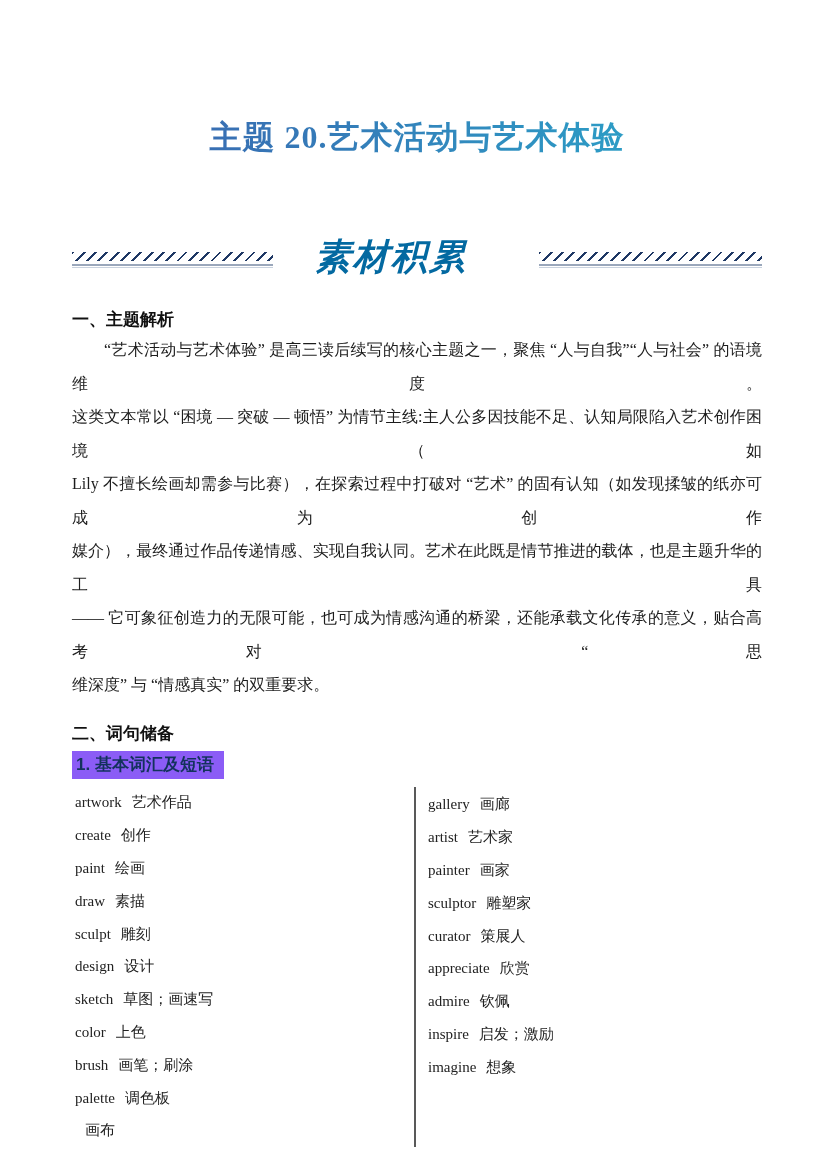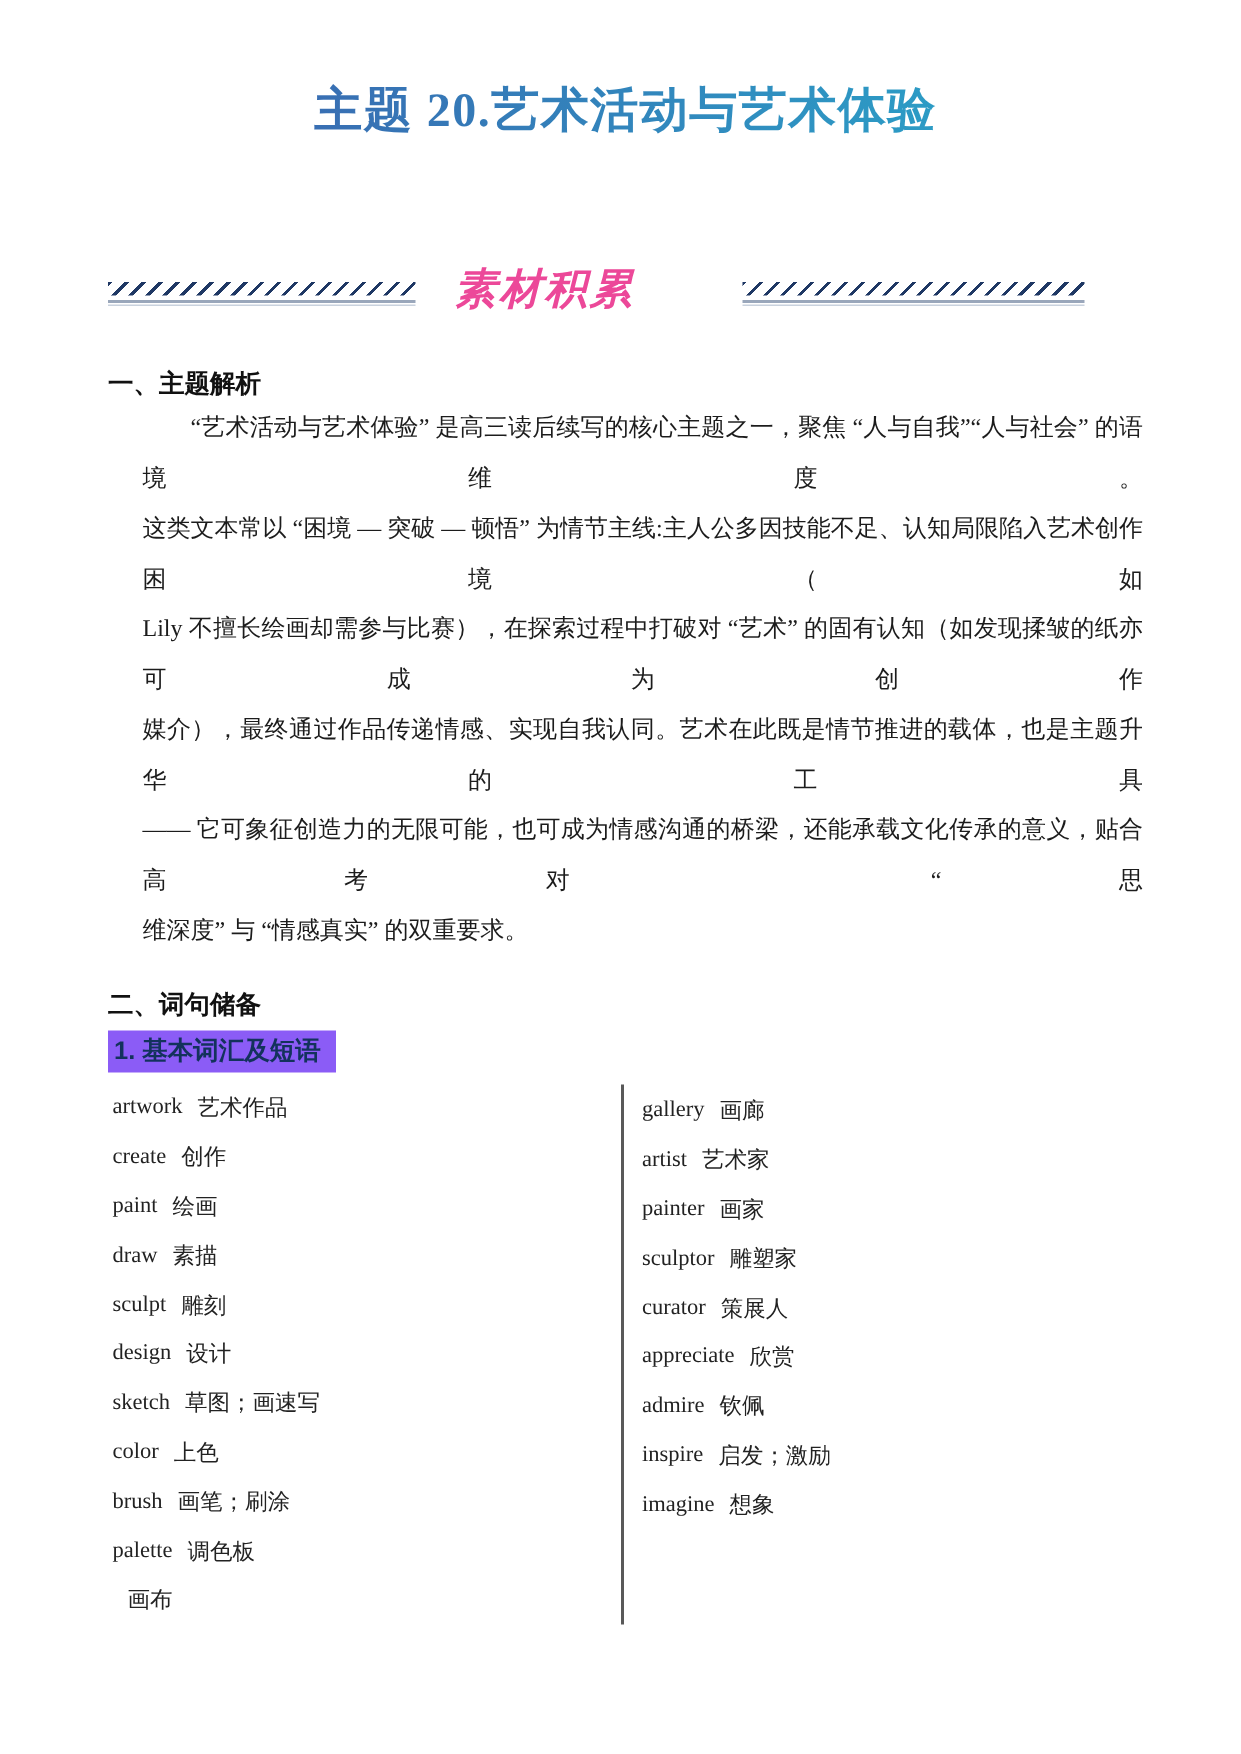--- a/index.html
+++ b/index.html
@@ -6,21 +6,21 @@
   body {
     width: 827px; height: 1169px; overflow: hidden;
     font-family: "Liberation Serif", serif;
     color: #1a1a1a;
     position: relative;
   }
   .page { padding: 0 65px 0 72px; }
 
   
   .doc-title {
-    margin: 52px 0 0 0;
+    margin: 116px 0 0 0;
     text-align: center;
     font-size: 32px;
     font-weight: bold;
     letter-spacing: 1px;
     font-family: "Liberation Serif", serif;
     color: #2e86c1;
     background: linear-gradient(90deg, #3a67b0 10%, #2aa3c8 90%);
   }
   @supports (-webkit-background-clip: text) {
     .doc-title { -webkit-background-clip: text; background-clip: text; color: transparent; }
@@ -40,41 +40,41 @@
     height: 9px;
     background: repeating-linear-gradient(135deg, #1f3864 0 2px, transparent 2px 8px);
   }
   .rule {
     margin-top: 3px;
     border-top: 2px solid #9aa7bb;
     border-bottom: 1px solid #c9d2de;
     height: 1px;
   }
   .banner-text {
-    margin: 0 72px 6px 26px;
-    font-size: 28px;
+    margin: 0 72px 6px 42px;
+    font-size: 36px;
     font-weight: bold;
     font-style: italic;
     letter-spacing: 2px;
-    color: #ec4899;
+    color: #0369a1;
     white-space: nowrap;
     font-family: "Liberation Serif", serif;
   }
 
   
   .sec-heading {
     margin: 20px 0 0 0;
     font-size: 17px;
     font-weight: bold;
     color: #111;
     font-family: "Liberation Sans", sans-serif;
   }
 
   
-  .para { margin-top: 2px; font-size: 16px; line-height: 33.5px; color: #1c1c1c; margin-left: 23px; }
+  .para { margin-top: 2px; font-size: 16px; line-height: 33.5px; color: #1c1c1c; }
   .para-line { text-align: justify; text-align-last: justify; }
   .para-line.indent { text-indent: 2em; }
   .para-line.last { text-align-last: left; }
 
   
   .subhead {
     display: inline-block;
     margin-top: 6px;
     padding: 2px 10px 3px 4px;
     background: #8b5cf6;

